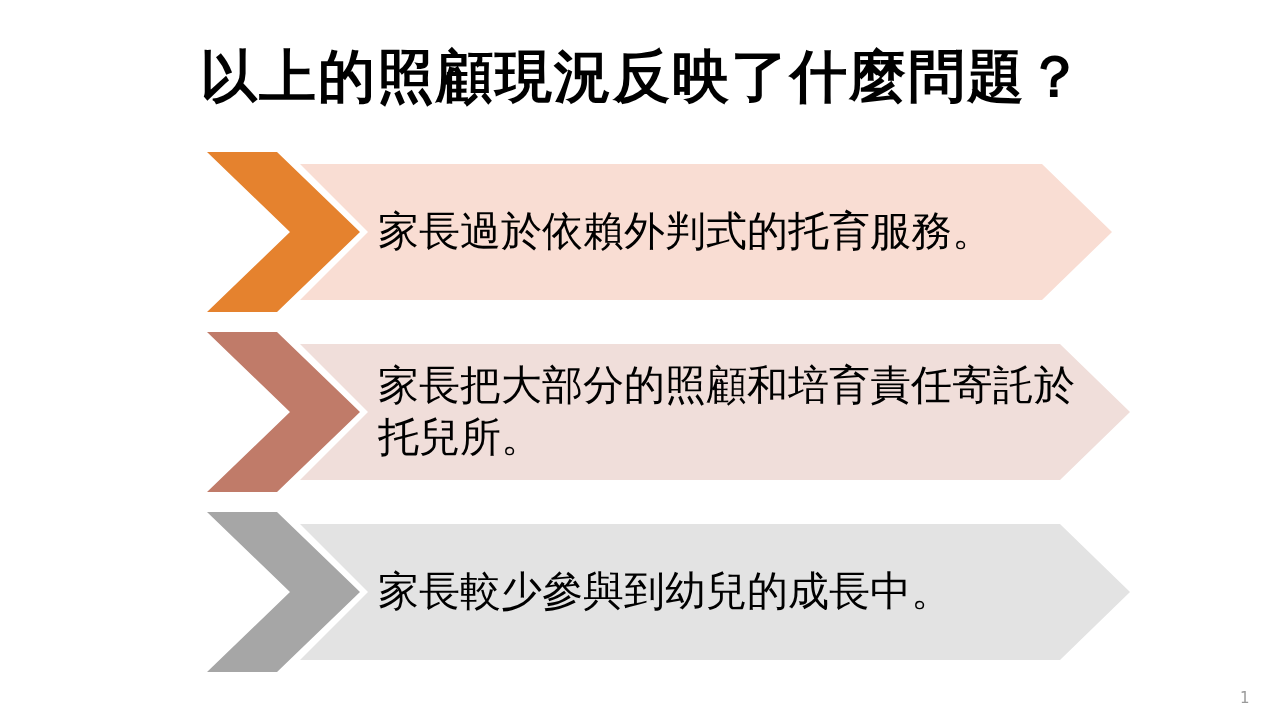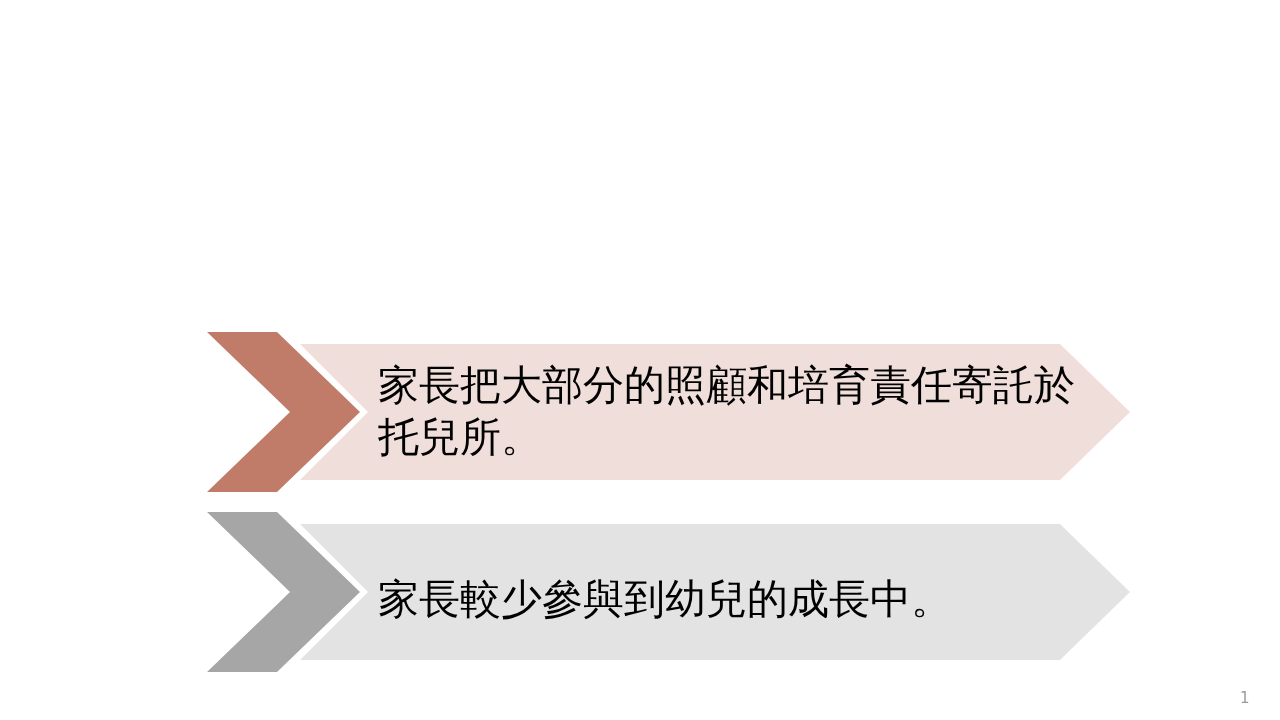--- a/index.html
+++ b/index.html
@@ -62,39 +62,49 @@
   
   #row-1 { top: 148px; height: 168px; }
   #row-1 .row-text { left: 378px; top: 0; width: 700px; height: 168px; }
 
   
   #row-2 { top: 328px; height: 168px; }
   #row-2 .row-text { left: 378px; top: 0; width: 712px; height: 168px; }
 
   
   #row-3 { top: 508px; height: 168px; }
-  #row-3 .row-text { left: 378px; top: 8px; width: 700px; height: 168px; }
+  #row-3 .row-text { left: 378px; top: 0; width: 700px; height: 168px; }
 
   
   #page-number {
     position: absolute;
     right: 30px;
     bottom: 13px;
     font-family: "DejaVu Sans", "Liberation Sans", sans-serif;
     font-size: 15px;
     color: #9a9a9a;
     letter-spacing: 0.5px;
   }
 </style>
 </head>
 <body>
 
 <div id="slide">
 
+  <div id="slide-title">以上的照顧現況反映了什麼問題？</div>
 
+  <div class="chevron-row" id="row-1">
+    <svg class="row-svg" width="1280" height="168" viewBox="0 0 1280 168">
+
+      <polygon points="300,16 1042,16 1112,84 1042,152 300,152 368,84" fill="#F9DDD3"></polygon>
+
+      <polygon points="207,4 277,4 360,84 277,164 207,164 290,84" fill="#E5822E"></polygon>
+    </svg>
+    <div class="row-text">家長過於依賴外判式的托育服務。</div>
+  </div>
 
   <div class="chevron-row" id="row-2">
     <svg class="row-svg" width="1280" height="168" viewBox="0 0 1280 168">
       <polygon points="300,16 1060,16 1130,84 1060,152 300,152 368,84" fill="#F0DEDA"></polygon>
       <polygon points="207,4 277,4 360,84 277,164 207,164 290,84" fill="#C07B69"></polygon>
     </svg>
     <div class="row-text">家長把大部分的照顧和培育責任寄託於托兒所。</div>
   </div>
 
   <div class="chevron-row" id="row-3">

